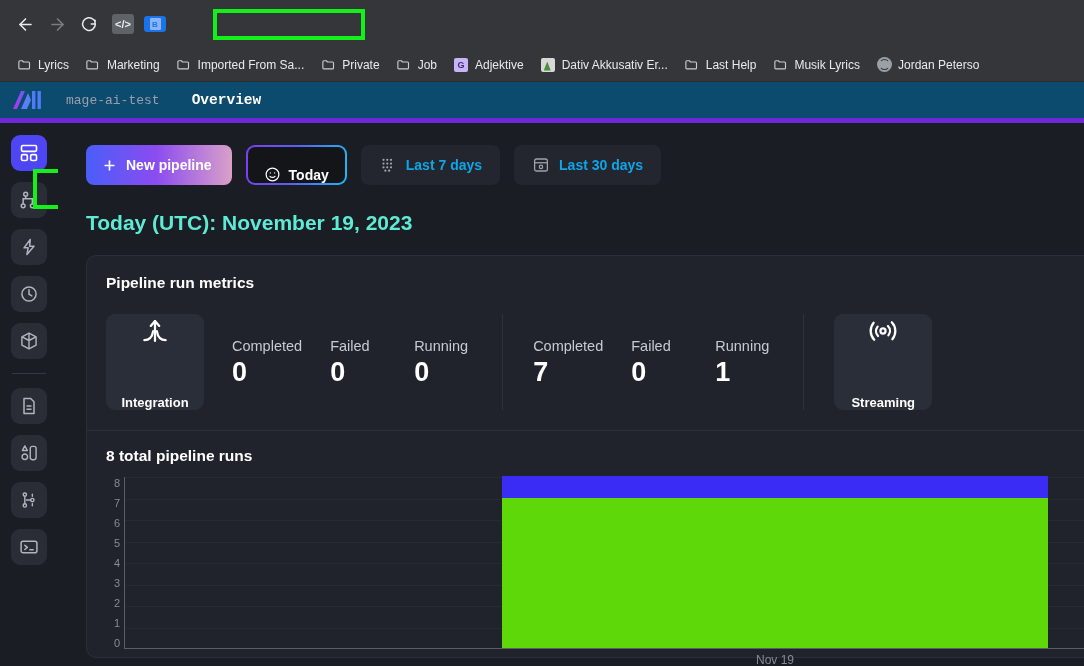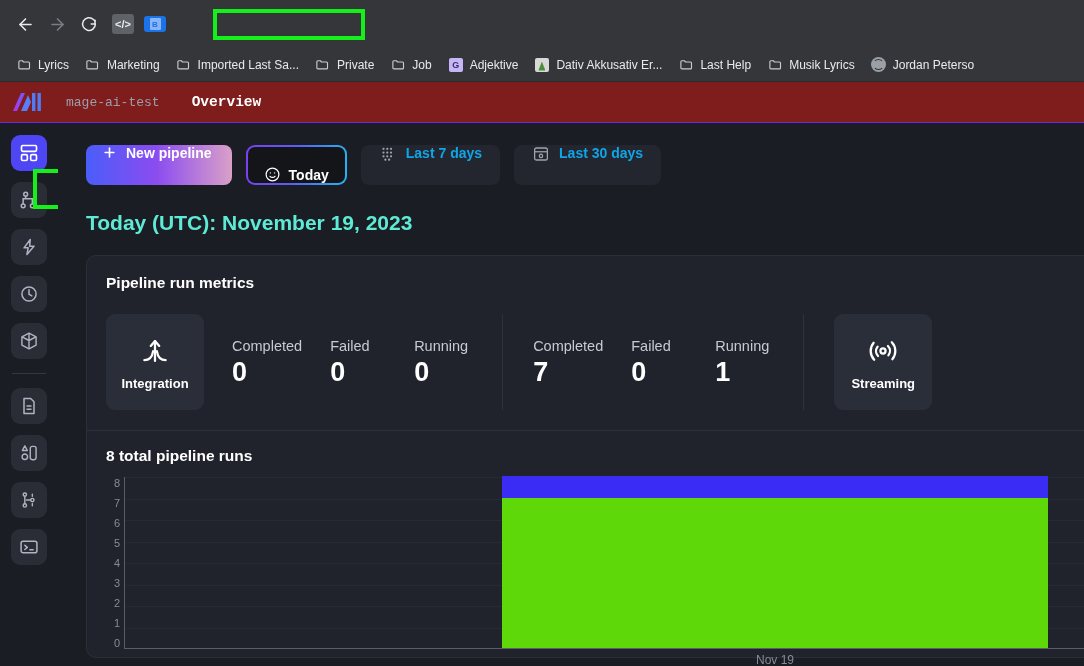--- a/index.html
+++ b/index.html
@@ -63,21 +63,21 @@
   .fav-img { width: 14px; height: 14px; background:#d8d8d8; border-radius:2px; position:relative; overflow:hidden;}
   .fav-img:after{content:"";position:absolute;left:3px;bottom:1px;width:7px;height:9px;background:#4a8f3c;
                  clip-path:polygon(50% 0,100% 100%,0 100%);}
   .fav-globe { width: 15px; height: 15px; border-radius: 50%; background: #9aa0a6; position:relative;}
   .fav-globe:after{content:"";position:absolute;inset:2px;border:1.2px solid #35363a;border-radius:50%;
                    border-left-color:transparent;border-right-color:transparent;}
 
   
   .app { position: relative; height: 584px; background: #1b1d24; }
   .app-header {
-    height: 41px; background: #7f1d1d; border-bottom: 1px solid #6d28d9;
+    height: 41px; background: #0c4a6e; border-bottom: 5px solid #6d28d9;
     display: flex; align-items: center; padding-left: 10px; gap: 0px;
   }
   .mage-logo { width: 36px; height: 22px; display:flex; align-items:center; justify-content:center; flex:0 0 auto;}
   .project-chip {
     margin-left: 10px; color: #9b9fab; font-family: "Liberation Mono", monospace; font-size: 13px;
     padding: 4px 10px; border-radius: 5px;
   }
   .page-title { margin-left: 22px; color: #ffffff; font-family: "Liberation Mono", monospace;
                 font-size: 14.5px; font-weight: 700; }
 
@@ -89,21 +89,21 @@
   .side-item { width: 36px; height: 36px; border-radius: 9px; background: #2a2d36;
                display: flex; align-items: center; justify-content: center; color: #b0b4c0; }
   .side-item.active { background: #4e45f5; color: #ffffff; }
   .side-sep { width: 34px; height: 1px; background: #343843; margin: 3px 0; }
 
   
   .main { flex: 1 1 auto; background: #1b1d24; padding: 22px 0 0 28px; overflow: hidden; position: relative;}
   .toolbar { display: flex; align-items: center; gap: 14px; margin-bottom: 26px; }
 
   .btn {
-    height: 40px; border-radius: 8px; display: flex; gap: 9px;
+    height: 40px; border-radius: 8px; display: flex; align-items: center; gap: 9px;
     padding: 0 18px; font-size: 14px; font-weight: 700; color: #fff; white-space: nowrap;
   }
   .btn-new {
     background: linear-gradient(90deg,#4a5df9 0%,#8b4cf0 48%,#d9a0c8 100%);
     padding: 0 20px 0 16px;
   }
   .btn-today-wrap {
     border-radius: 9px; padding: 2px;
     background: linear-gradient(100deg,#7b3ff2 0%, #5e5cf5 45%, #22b8f0 100%);
   }
@@ -118,21 +118,21 @@
     background: #20232b; border: 1px solid #2b2f39; border-radius: 10px;
     width: 1060px; padding: 18px 0 0 0;
   }
   .panel-title { color: #ffffff; font-size: 15.5px; font-weight: 700; padding: 0 0 0 19px; margin-bottom: 22px; }
 
   .metrics-row { display: flex; align-items: stretch; padding: 0 0 20px 19px; }
   .metric-group { display: flex; align-items: center; gap: 28px; padding-right: 32px; }
   .metric-group + .metric-group { border-left: 1px solid #2e323c; padding-left: 30px; }
   .mtile {
     width: 98px; height: 96px; background: #2a2e38; border-radius: 9px;
-    display: flex; flex-direction: column; align-items: center; justify-content: center; gap: 8px;
+    display: flex; flex-direction: column; align-items: center; justify-content: space-between; gap: 8px;
     color: #ffffff; flex: 0 0 auto;
   }
   .mtile .tname { font-size: 13px; font-weight: 700; }
   .mstat { min-width: 56px; }
   .mstat .k { color: #c6cad4; font-size: 14.5px; margin-bottom: 5px; }
   .mstat .v { color: #ffffff; font-size: 27px; font-weight: 700; line-height: 1; }
 
   .chart-sec { padding: 0 0 0 19px; border-top: 1px solid #2b2f39; padding-top: 16px; }
   .chart-title { color: #ffffff; font-size: 15.5px; font-weight: 700; margin-bottom: 12px; }
   .chart-box { display: flex; height: 180px; position: relative; }
@@ -198,21 +198,21 @@
         </svg>
       </span>
       <span>Marketing</span>
     </div>
   <div class="bm">
       <span class="bm-ico">
         <svg width="15" height="15" viewBox="0 0 24 24" fill="none" stroke="#c9ccd1" stroke-width="1.8" stroke-linejoin="round">
           <path d="M3 7.5a1.5 1.5 0 0 1 1.5-1.5h4l2 2h8A1.5 1.5 0 0 1 20 9.5v8A1.5 1.5 0 0 1 18.5 19h-14A1.5 1.5 0 0 1 3 17.5z"></path>
         </svg>
       </span>
-      <span>Imported Last Sa...</span>
+      <span>Imported From Sa...</span>
     </div>
   <div class="bm">
       <span class="bm-ico">
         <svg width="15" height="15" viewBox="0 0 24 24" fill="none" stroke="#c9ccd1" stroke-width="1.8" stroke-linejoin="round">
           <path d="M3 7.5a1.5 1.5 0 0 1 1.5-1.5h4l2 2h8A1.5 1.5 0 0 1 20 9.5v8A1.5 1.5 0 0 1 18.5 19h-14A1.5 1.5 0 0 1 3 17.5z"></path>
         </svg>
       </span>
       <span>Private</span>
     </div>
   <div class="bm">

